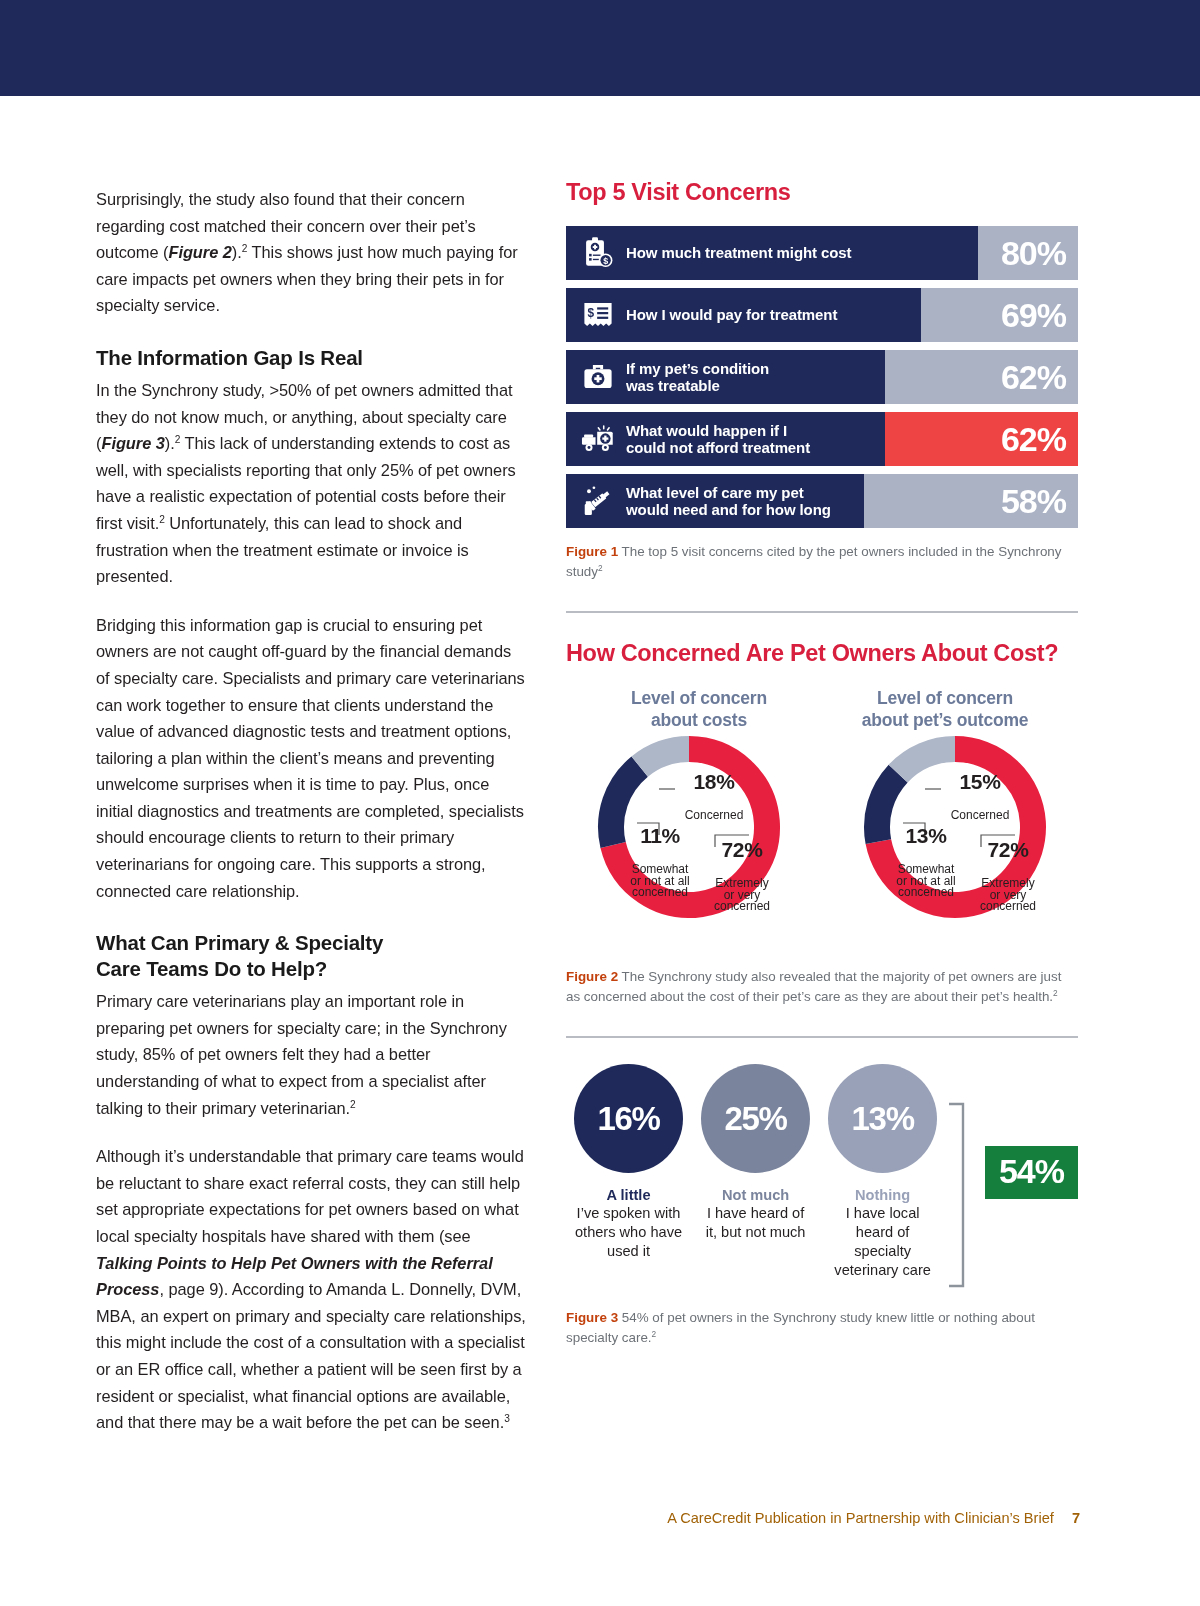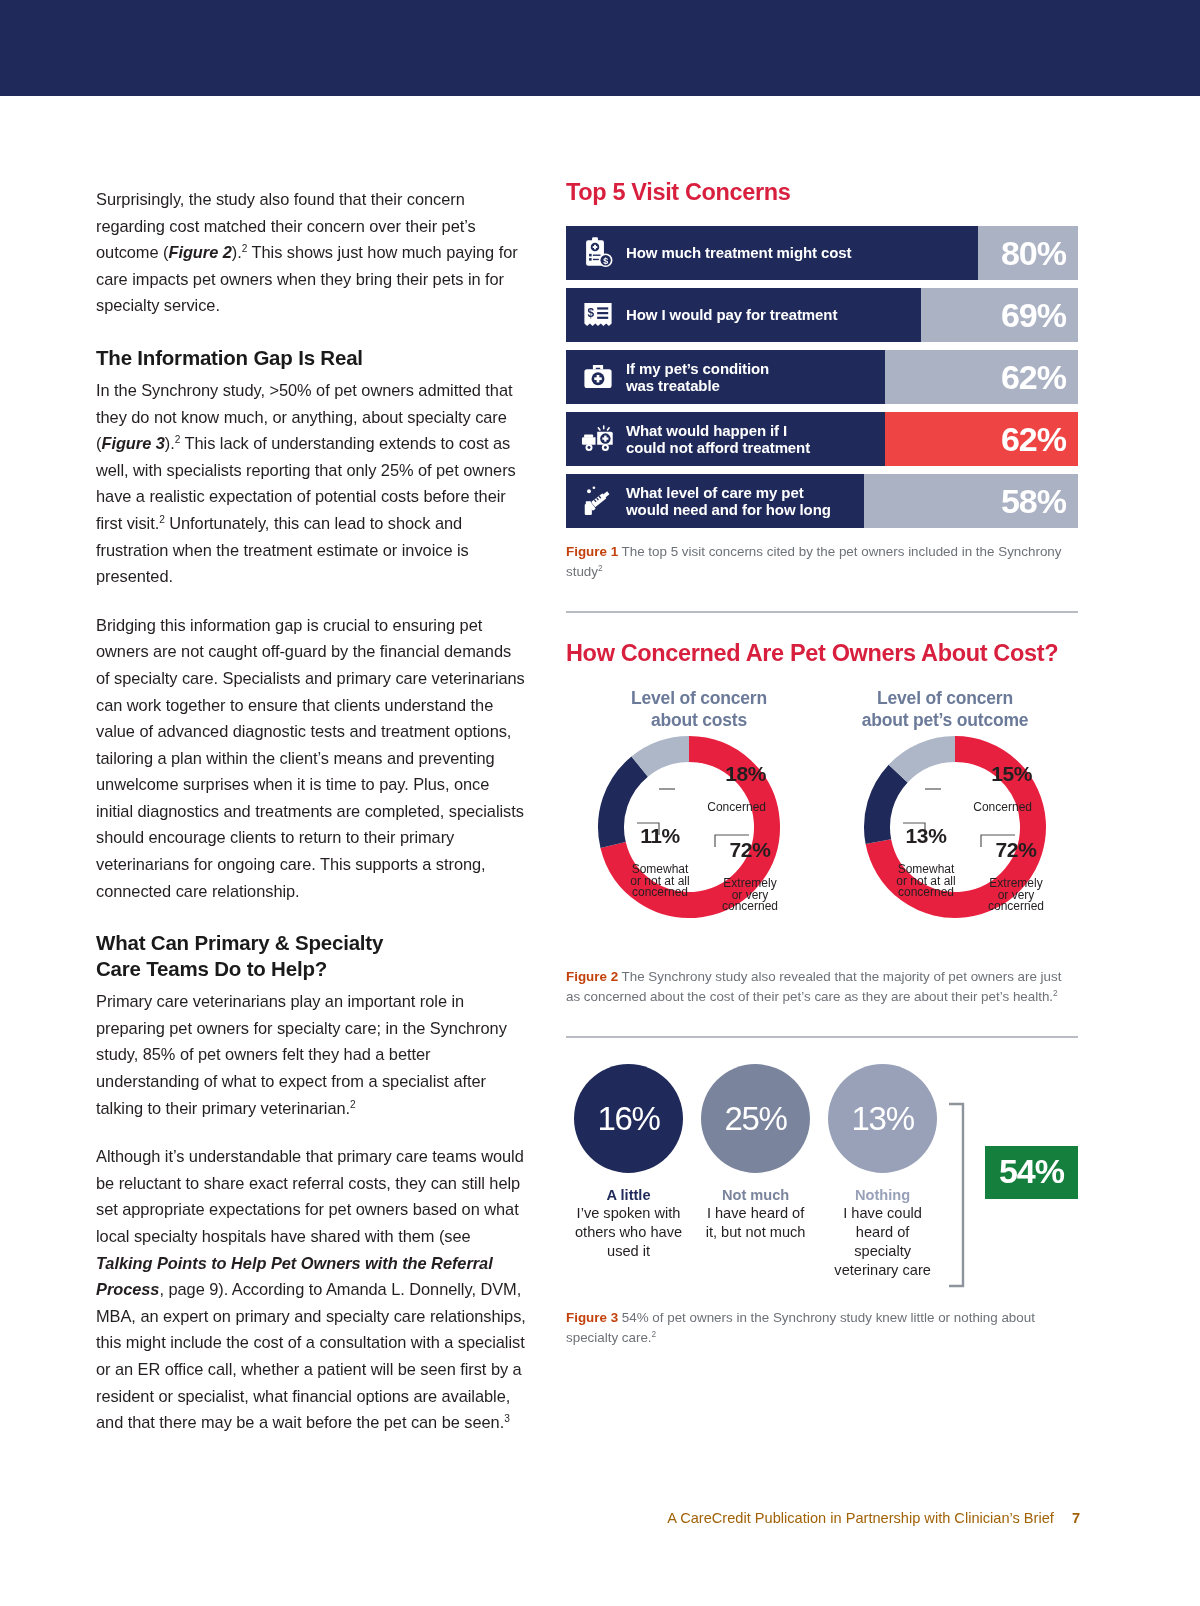--- a/index.html
+++ b/index.html
@@ -174,23 +174,23 @@
     line-height: 22px;
     letter-spacing: -0.4px;
   }
   .dlabel .sm {
     font-size: 12px;
     color: #231f20;
     line-height: 11.6px;
     white-space: pre-line;
     margin-top: 17px;
   }
-  .dl-concerned { top: 28px; left: 96px; width: 104px; text-align: right; }
+  .dl-concerned { top: 36px; left: 96px; width: 104px; text-align: center; }
   .dl-somewhat  { top: 90px; left: 48px; width: 92px; }
-  .dl-extremely { top: 104px; left: 140px; width: 88px; }
+  .dl-extremely { top: 104px; left: 132px; width: 88px; }
 
   
   .circle-row {
     display: flex;
     align-items: flex-start;
     margin-top: 22px;
     position: relative;
   }
   .circ-item {
     width: 126px;
@@ -200,21 +200,21 @@
   .circ {
     width: 109px;
     height: 109px;
     border-radius: 50%;
     margin: 0 auto;
     display: flex;
     align-items: center;
     justify-content: center;
     color: #ffffff;
     font-size: 33px;
-    font-weight: normal;
+    font-weight: bold;
     letter-spacing: -1.3px;
   }
   .circ-title {
     margin-top: 13px;
     font-size: 14.6px;
     font-weight: bold;
     line-height: 18px;
   }
   .circ-sub {
     font-size: 14.6px;
@@ -506,21 +506,21 @@
         </div>
         <div class="circ-item">
           <div class="circ" style="background: rgb(122, 132, 156);">25%</div>
           <div class="circ-title" style="color: rgb(122, 132, 156);">Not much</div>
           <div class="circ-sub">I have heard of
 it, but not much</div>
         </div>
         <div class="circ-item">
           <div class="circ" style="background: rgb(152, 161, 184);">13%</div>
           <div class="circ-title" style="color: rgb(152, 161, 184);">Nothing</div>
-          <div class="circ-sub">I have could
+          <div class="circ-sub">I have local
 heard of
 specialty
 veterinary care</div>
         </div>
         <div class="brace-wrap"><svg width="26" height="190" viewBox="0 0 26 190">
       <path d="M2 4 H16 V186 H2" fill="none" stroke="#8e949c" stroke-width="2.4"></path>
     </svg></div>
         <div class="badge-54" style="background: #15803d;">54%</div>
       </div>
 

